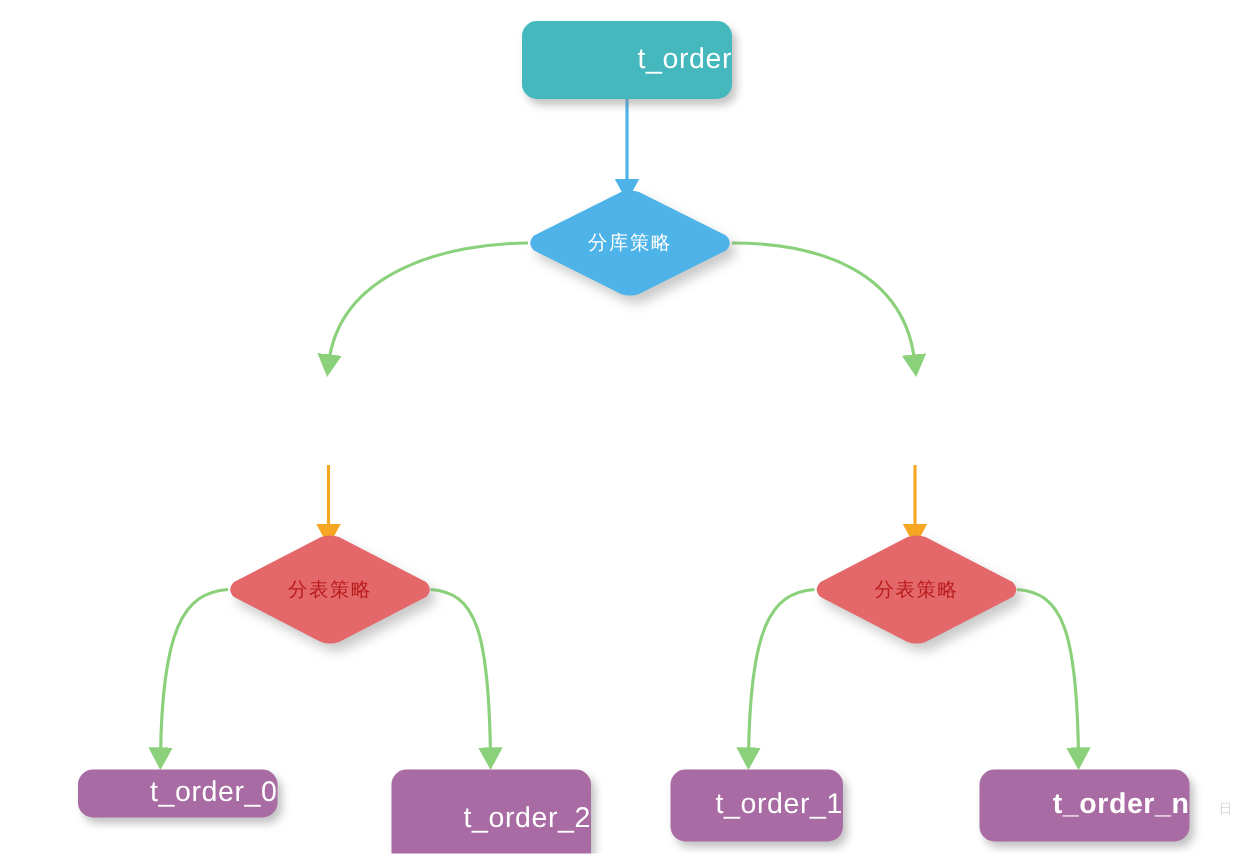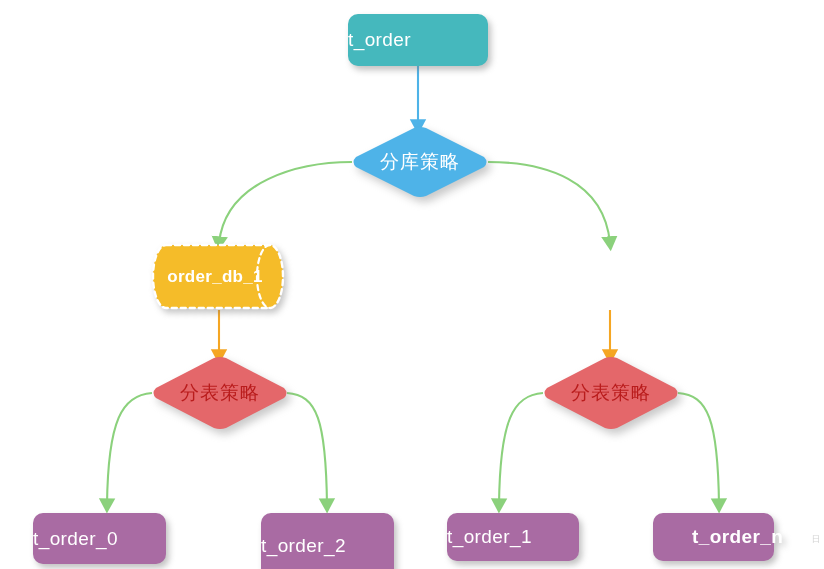--- a/index.html
+++ b/index.html
@@ -11,38 +11,38 @@
     overflow:hidden;
     position:relative;
   }
   #canvas{position:absolute;left:0;top:0;width:824px;height:569px;}
   svg#edges{position:absolute;left:0;top:0;width:824px;height:569px;}
 
   .node{position:absolute;box-sizing:border-box;}
 
   
   .rrect{
-    display:flex;align-items:center;justify-content:flex-start;
+    display:flex;align-items:center;justify-content:flex-end;
     border-radius:10px;
     color:#ffffff;
     letter-spacing:.4px;
     filter:drop-shadow(3px 4px 3px rgba(120,120,120,.45));
   }
   .rrect.teal{background:#45b8bd;font-size:19px;}
   .rrect.purple{background:#a96ba3;font-size:19px;}
   .rrect.purple.bold{font-weight:bold;}
 
   
   .diamond{
     display:flex;align-items:center;justify-content:center;
     filter:drop-shadow(4px 5px 4px rgba(120,120,120,.40));
   }
   .diamond .dshape{position:absolute;left:0;top:0;width:100%;height:100%;}
   .diamond .dlabel{
-    position:relative;z-index:2;color:#ffffff;font-size:19px;letter-spacing:1px;
+    position:relative;z-index:2;color:#ffffff;font-size:13px;letter-spacing:1px;
   }
   .diamond.blue .dlabel{color:#ffffff;}
   .diamond.red  .dlabel{color:#b91c1c;}
 
   
   .cyl{
     filter:drop-shadow(3px 4px 3px rgba(120,120,120,.42));
   }
   .cyl svg{display:block;}
   .cyl .clabel{
@@ -101,54 +101,47 @@
     <span>t_order</span>
   </div>
 
   <div class="node diamond blue" style="left:352px;top:126px;width:136px;height:72px;">
     <svg class="dshape" viewBox="0 0 136 72" xmlns="http://www.w3.org/2000/svg">
       <path d="M62,2 Q68,0 74,2 L132,31 Q137,36 132,41 L74,70 Q68,72 62,70 L4,41 Q-1,36 4,31 Z" fill="#4eb3e8"></path>
     </svg>
     <span class="dlabel">分库策略</span>
   </div>
 
-  <div class="node cyl" style="left:152px;top:243px;width:140px;height:67px;">
-    <svg width="140" height="67" viewBox="0 0 140 67" xmlns="http://www.w3.org/2000/svg">
-      <path d="M14,2 H118 A13,31.5 0 0 1 118,65 H14 A13,31.5 0 0 1 14,2 Z" fill="#f5bc29" stroke="#ffffff" stroke-width="2.4" stroke-dasharray="5 4" stroke-linecap="round"></path>
-      <path d="M118,2 A13,31.5 0 0 0 118,65" fill="none" stroke="#ffffff" stroke-width="2.2" stroke-dasharray="5 4" stroke-linecap="round"></path>
-    </svg>
-    <span class="clabel">order_db_1</span>
-  </div>
 
 
   <div class="node diamond red" style="left:152px;top:356px;width:136px;height:74px;">
     <svg class="dshape" viewBox="0 0 136 74" xmlns="http://www.w3.org/2000/svg">
       <path d="M62,2 Q68,0 74,2 L132,32 Q137,37 132,42 L74,72 Q68,74 62,72 L4,42 Q-1,37 4,32 Z" fill="#e4676a"></path>
     </svg>
     <span class="dlabel">分表策略</span>
   </div>
 
   <div class="node diamond red" style="left:543px;top:356px;width:136px;height:74px;">
     <svg class="dshape" viewBox="0 0 136 74" xmlns="http://www.w3.org/2000/svg">
       <path d="M62,2 Q68,0 74,2 L132,32 Q137,37 132,42 L74,72 Q68,74 62,72 L4,42 Q-1,37 4,32 Z" fill="#e4676a"></path>
     </svg>
     <span class="dlabel">分表策略</span>
   </div>
 
-  <div class="node rrect purple" style="left:33px;top:513px;width:133px;height:51px;">
+  <div class="node rrect purple" style="left:52px;top:513px;width:133px;height:32px;">
     <span>t_order_0</span>
   </div>
 
   <div class="node rrect purple" style="left:261px;top:513px;width:133px;height:66px;">
     <span>t_order_2</span>
   </div>
 
-  <div class="node rrect purple" style="left:447px;top:513px;width:132px;height:48px;">
+  <div class="node rrect purple" style="left:447px;top:513px;width:115px;height:48px;">
     <span>t_order_1</span>
   </div>
 
-  <div class="node rrect purple bold" style="left:653px;top:513px;width:121px;height:48px;padding-left:39px;">
+  <div class="node rrect purple bold" style="left:653px;top:513px;width:140px;height:48px;padding-left:39px;">
     <span>t_order_n</span>
   </div>
 
   <div class="watermark" style="top:528px;">日</div>
 
 </div>
 
 </body></html>

